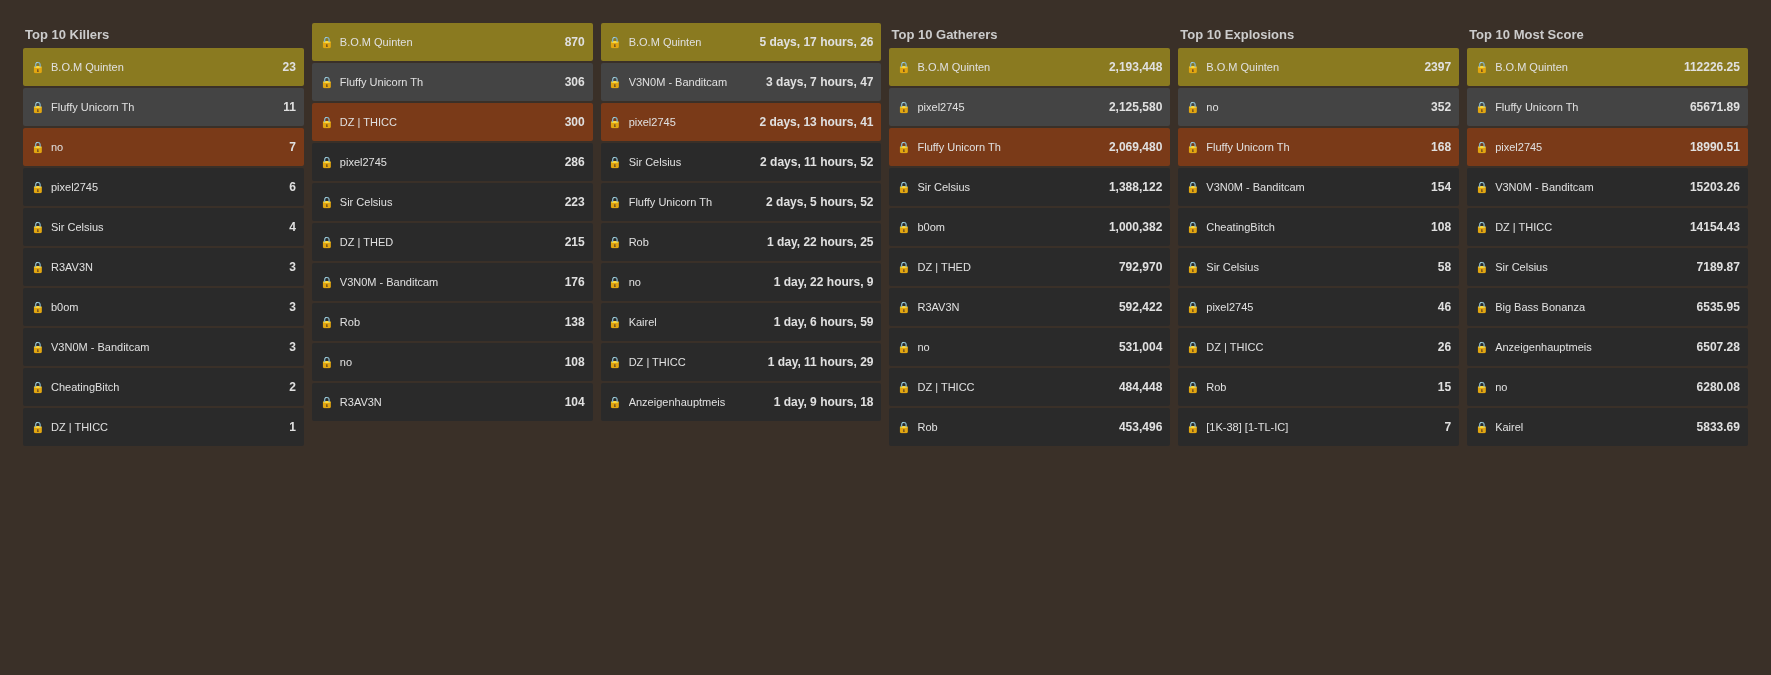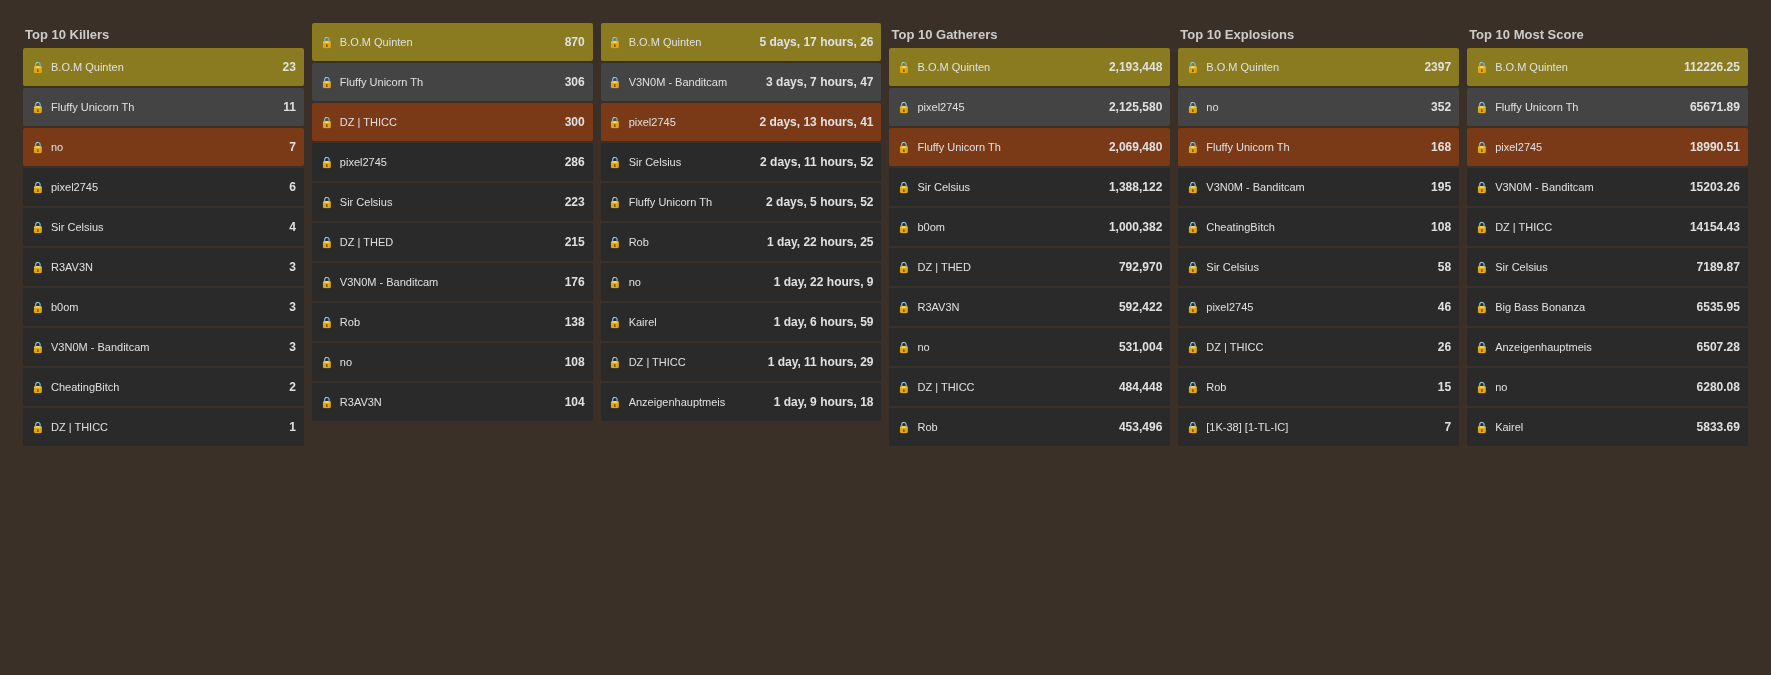--- a/index.html
+++ b/index.html
@@ -301,21 +301,21 @@
         <span class="player-score">352</span>
       </div>
       <div class="leaderboard-row row-rank-3">
         <span class="lock-icon">🔒</span>
         <span class="player-name">Fluffy Unicorn Th</span>
         <span class="player-score">168</span>
       </div>
       <div class="leaderboard-row row-default">
         <span class="lock-icon">🔒</span>
         <span class="player-name">V3N0M - Banditcam</span>
-        <span class="player-score">195</span>
+        <span class="player-score">154</span>
       </div>
       <div class="leaderboard-row row-default">
         <span class="lock-icon">🔒</span>
         <span class="player-name">CheatingBitch</span>
         <span class="player-score">108</span>
       </div>
       <div class="leaderboard-row row-default">
         <span class="lock-icon">🔒</span>
         <span class="player-name">Sir Celsius</span>
         <span class="player-score">58</span>

